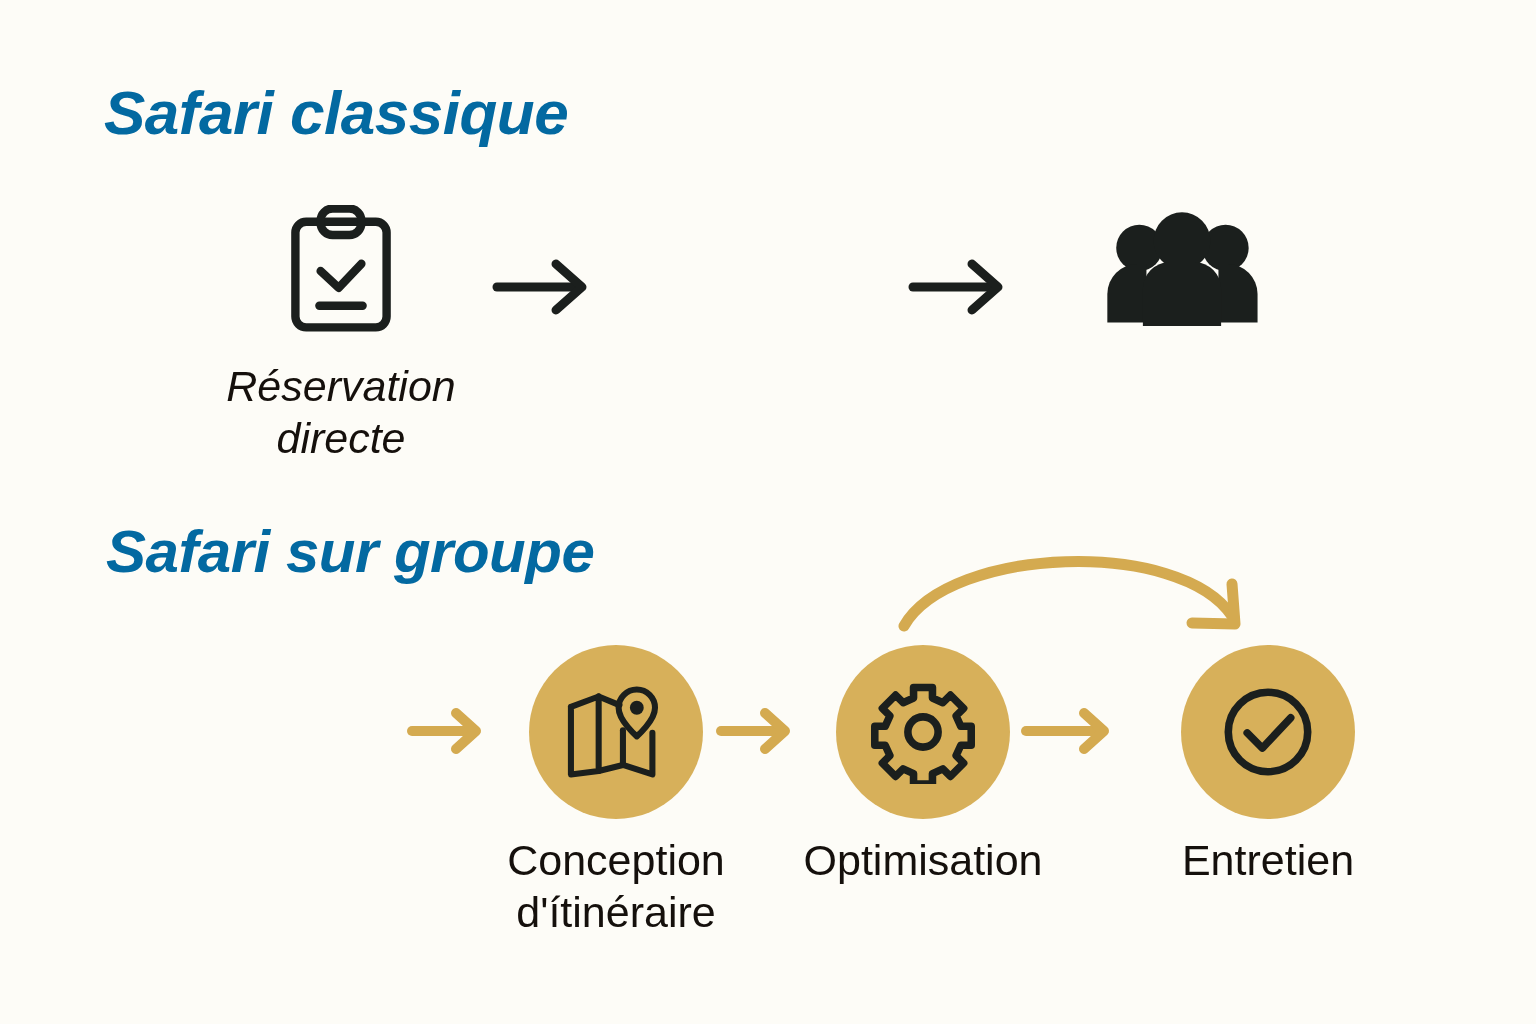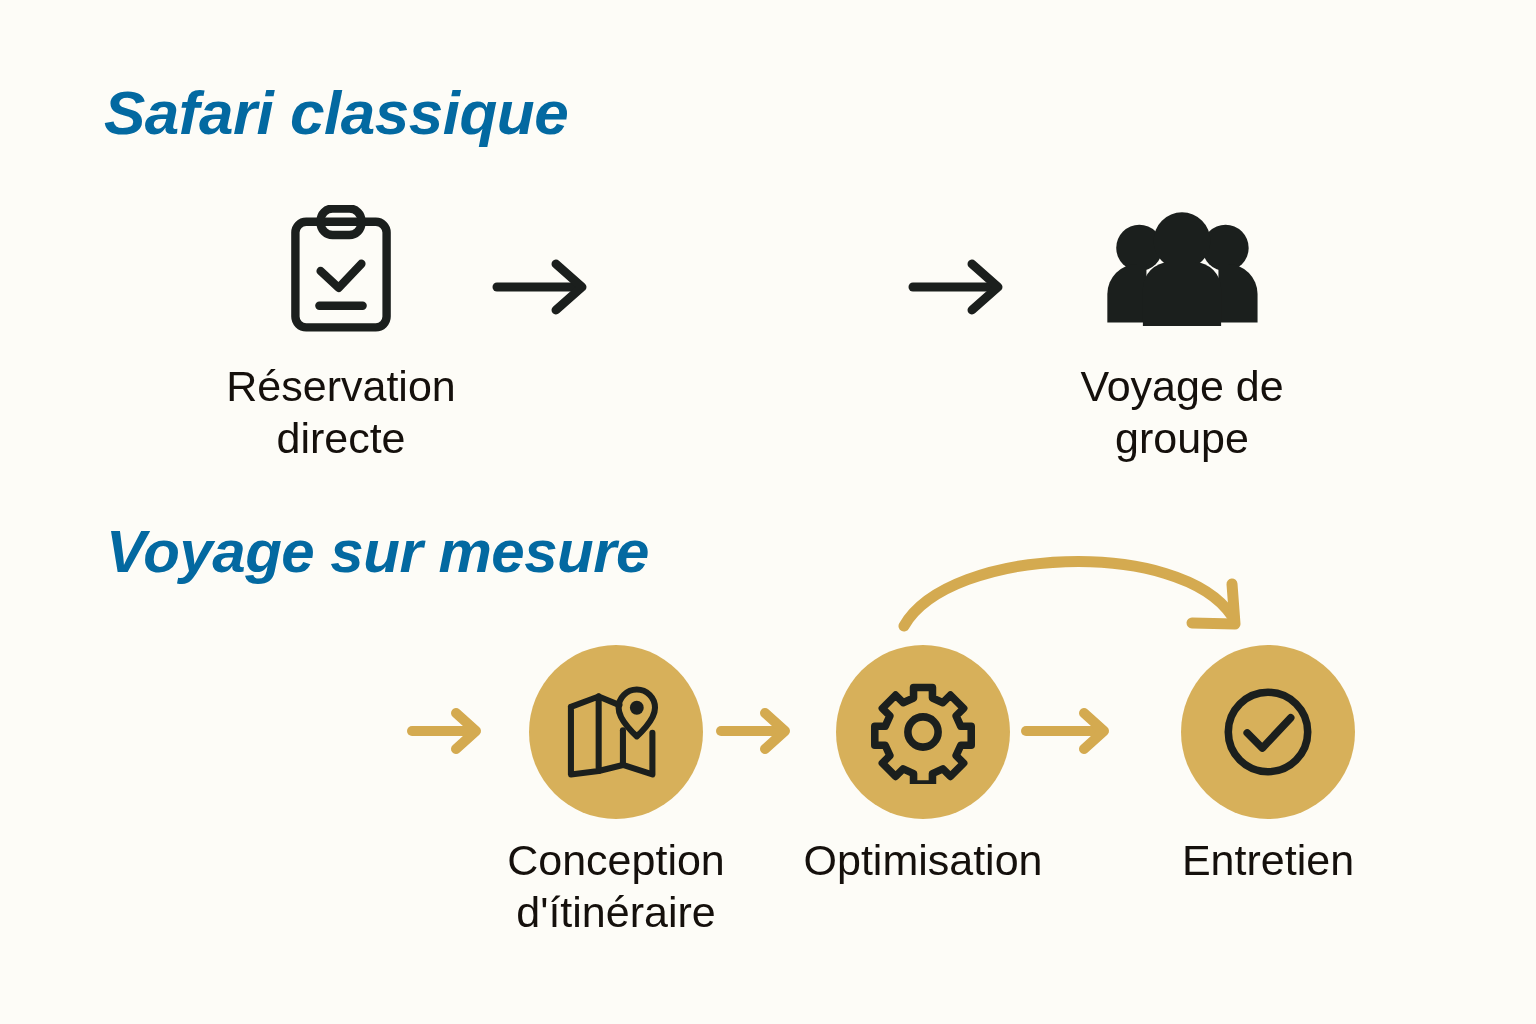--- a/index.html
+++ b/index.html
@@ -63,20 +63,21 @@
   
   .row-classic .icon-slot {
     width: 160px;
     height: 150px;
   }
   .row-classic .step-label {
     margin-top: 14px;
     font-size: 43px;
     line-height: 1.22;
     font-weight: normal;
+    font-style: italic;
   }
 
   
   .row-custom .icon-slot {
     width: 174px;
     height: 174px;
     border-radius: 50%;
     background: #d7b05a;
   }
   .row-custom .icon-slot svg {
@@ -141,24 +142,23 @@
     <div class="icon-slot">
       <svg viewBox="0 0 180 132" width="188" height="138" fill="#1b1f1d">
         <circle cx="42" cy="40" r="26"></circle>
         <path d="M6 124 V92 a34 34 0 0 1 34 -34 h10 v66 z"></path>
         <circle cx="139" cy="40" r="26"></circle>
         <path d="M175 124 V92 a34 34 0 0 0 -34 -34 h-10 v66 z"></path>
         <circle cx="90" cy="32" r="32"></circle>
         <path d="M46 128 V86 a30 30 0 0 1 30 -30 h28 a30 30 0 0 1 30 30 v42 z"></path>
       </svg>
     </div>
-    <div class="step-label">Voyage de groupe</div>
-  </div>
-
-  <div id="title-custom" class="section-title">Voyage sur mesure</div>
+  </div>
+
+  <div id="title-custom" class="section-title">Safari sur groupe</div>
 
   <div class="curved-arrow">
     <svg width="410" height="120" viewBox="0 0 410 120" fill="none" stroke="#d4aa50" stroke-width="11" stroke-linecap="round" stroke-linejoin="round">
       <path d="M24 98 C70 18, 300 10, 352 88"></path>
       <polyline points="312,95 355,96 352,56"></polyline>
     </svg>
   </div>
 
 
   <div class="arrow" style="left:406px; top:702px;">

